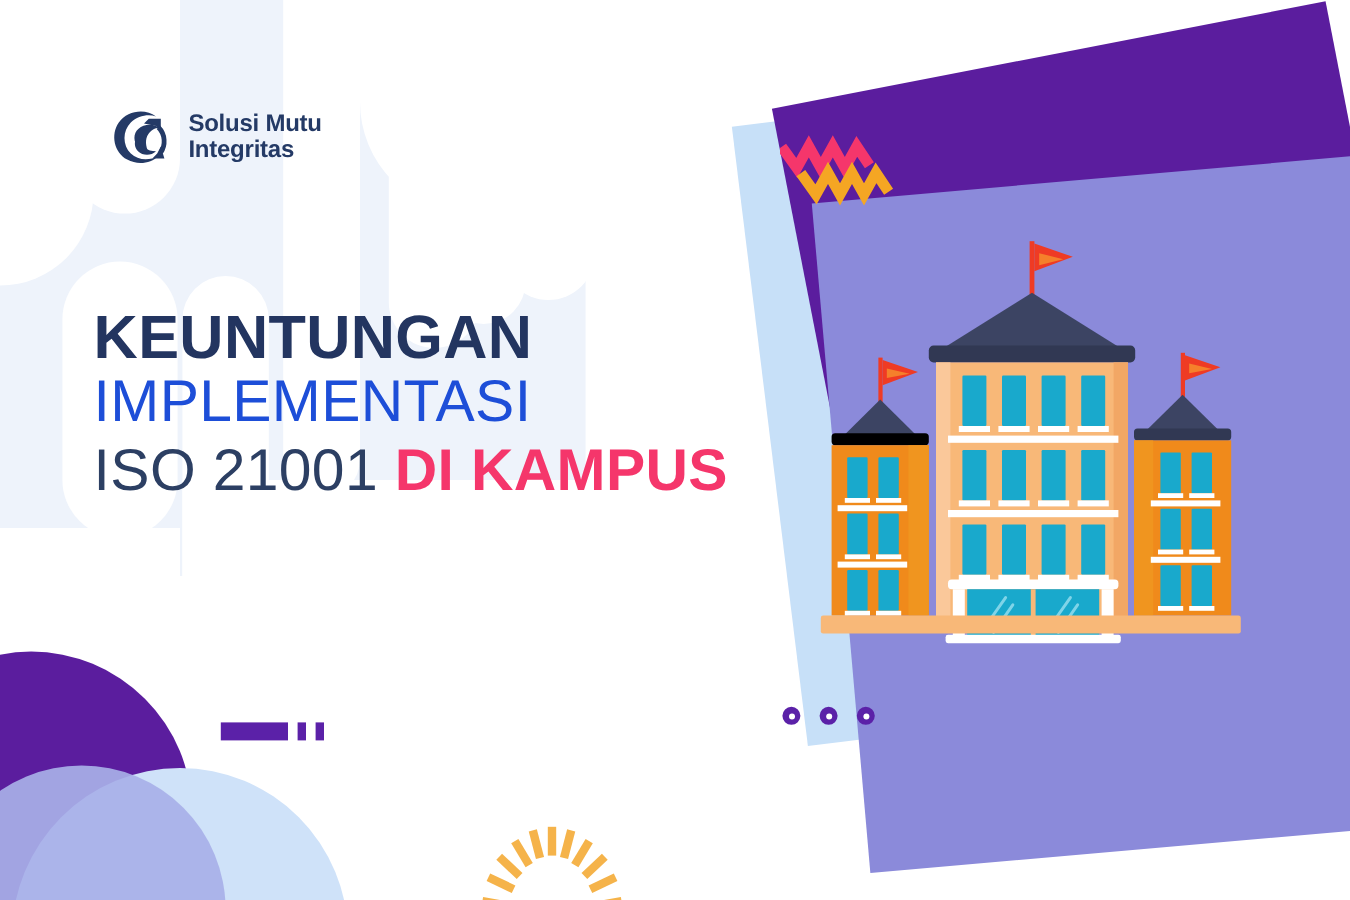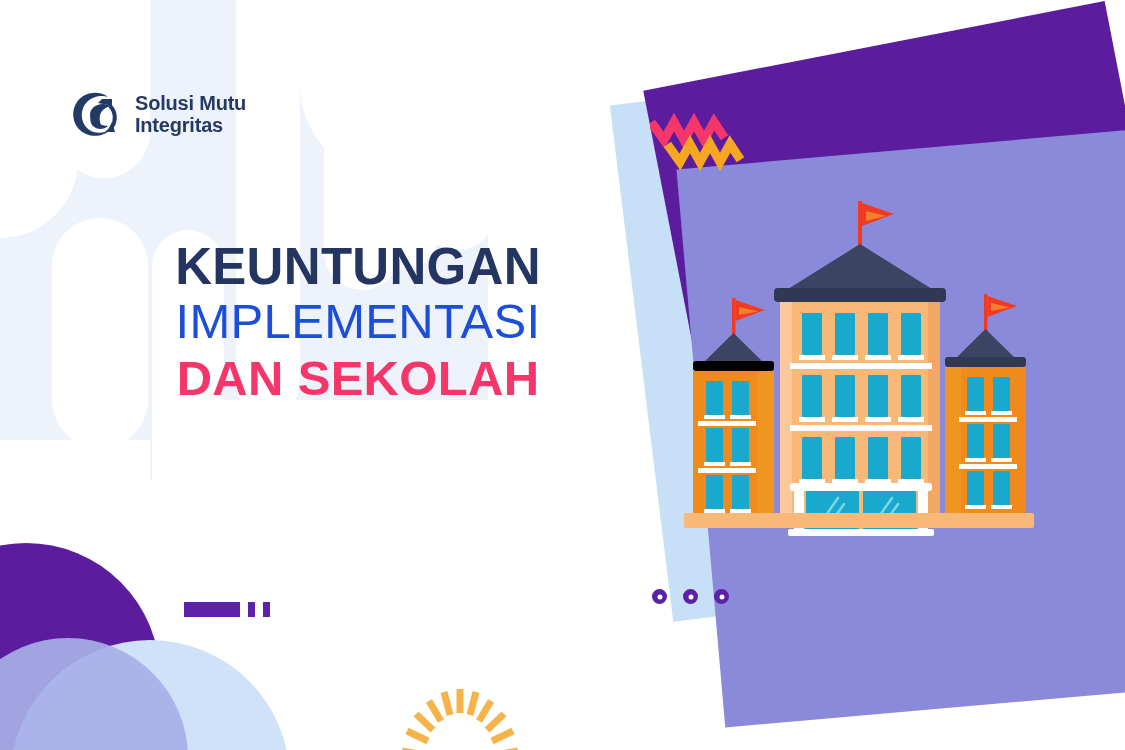--- a/index.html
+++ b/index.html
@@ -90,36 +90,35 @@
     content:""; position:absolute;
     left:50%; top:50%; transform:translate(-50%,-50%);
     width:5px; height:5px; border-radius:50%;
     background:#ffffff;
   }
 
   
   #zigzags { position:absolute; left:650px; top:108px; width:120px; height:70px; }
 
   
-  #logo { position:absolute; left:68px; top:86px; display:flex; align-items:center; gap:11px; }
+  #logo { position:absolute; left:90px; top:86px; display:flex; align-items:center; gap:11px; }
   #logo-mark { width:56px; height:56px; flex:none; }
   #logo-text {
     color:#243a66;
     font-size:20px;
     font-weight:bold;
     line-height:1.12;
     letter-spacing:-0.2px;
   }
 
   
   #headline {
     position:absolute;
-    left:78px; top:242px;
+    left:78px; top:256px;
     width:560px;
-    text-align:center;
   }
   .hl-line { line-height:0.97; white-space:nowrap; }
   .hl-1 {
     font-size:51px; font-weight:bold; color:#233560;
     letter-spacing:0.3px;
   }
   .hl-2 {
     font-size:49px; font-weight:300; color:#1d4ed8;
     letter-spacing:0.3px; margin-top:7px;
   }
@@ -362,16 +361,16 @@
     </svg>
     <div id="logo-text">
       <div>Solusi Mutu</div>
       <div>Integritas</div>
     </div>
   </div>
 
   <div id="headline">
     <div class="hl-line hl-1">KEUNTUNGAN</div>
     <div class="hl-line hl-2">IMPLEMENTASI</div>
-    <div class="hl-line hl-4">DAN SEKOLAH</div>
+    <div class="hl-line hl-3"><span class="lt">ISO 21001 </span><span class="pk">DI KAMPUS</span></div>
   </div>
 
 </div>
 
 </body></html>

